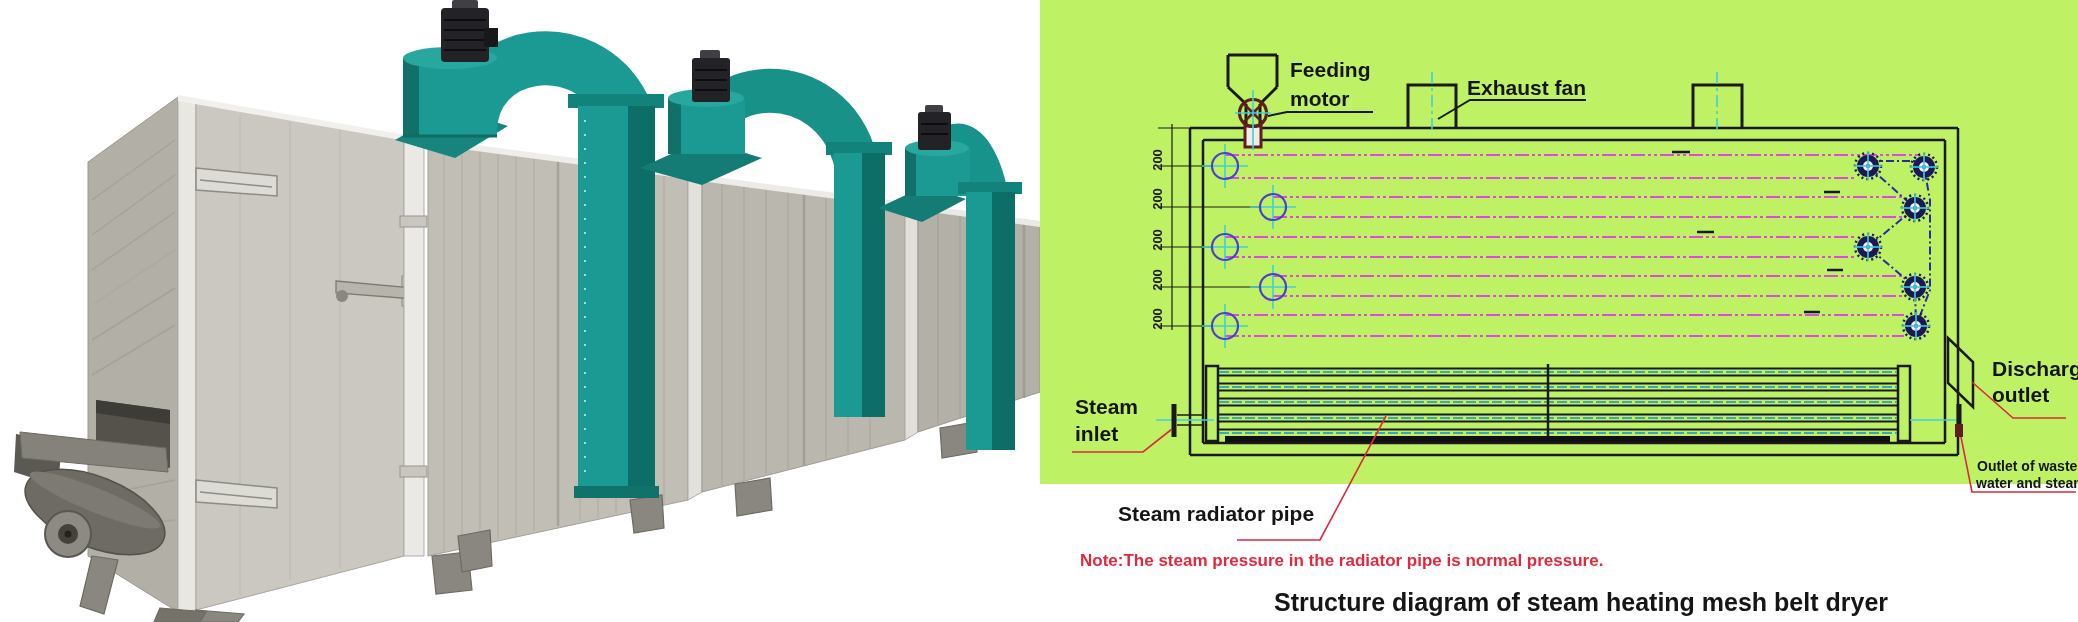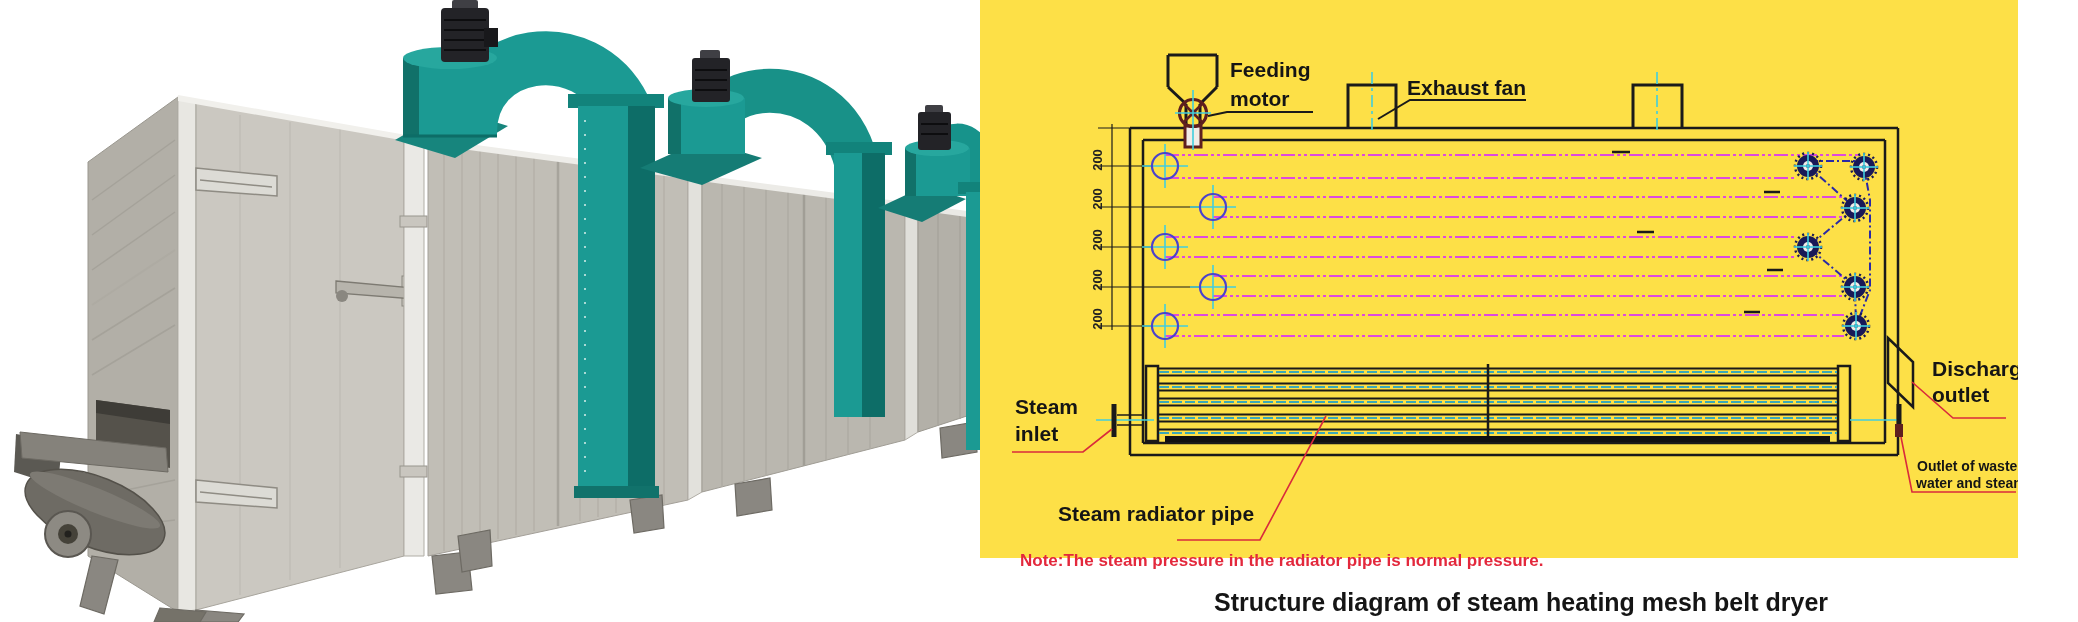--- a/index.html
+++ b/index.html
@@ -1,18 +1,18 @@
 <!DOCTYPE html>
 <html><head>
 <meta charset="utf-8">
 <style>
   html,body{margin:0;padding:0;background:#ffffff;}
   #stage{position:relative;width:2078px;height:622px;overflow:hidden;font-family:"Liberation Sans",sans-serif;}
   #photo-panel{position:absolute;left:0;top:0;width:1040px;height:622px;background:#ffffff;}
-  #diagram-panel{position:absolute;left:980px;top:0;width:1038px;height:558px;background:#fde047;}
+  #diagram-panel{position:absolute;left:1040px;top:0;width:1038px;height:484px;background:#bef264;}
   svg{display:block}
   
   .blk{stroke:#1a1a1a;fill:none}
   .mag{stroke:#de4ade;fill:none;stroke-width:2;stroke-dasharray:14 3 3 3 3 3}
   .cyn{stroke:#41cede;fill:none;stroke-width:1.6}
   .cyndash{stroke:#41cede;fill:none;stroke-width:1.6;stroke-dasharray:12 4 3 4}
   .nvy{stroke:#2a2aa6;fill:none;stroke-width:2;stroke-dasharray:8 3 2 3}
   .blu{stroke:#4b42cc;fill:none;stroke-width:2.2}
   .red{stroke:#d92b3c;fill:none;stroke-width:1.6}
   .maro{stroke:#5e1f1f;fill:none}

